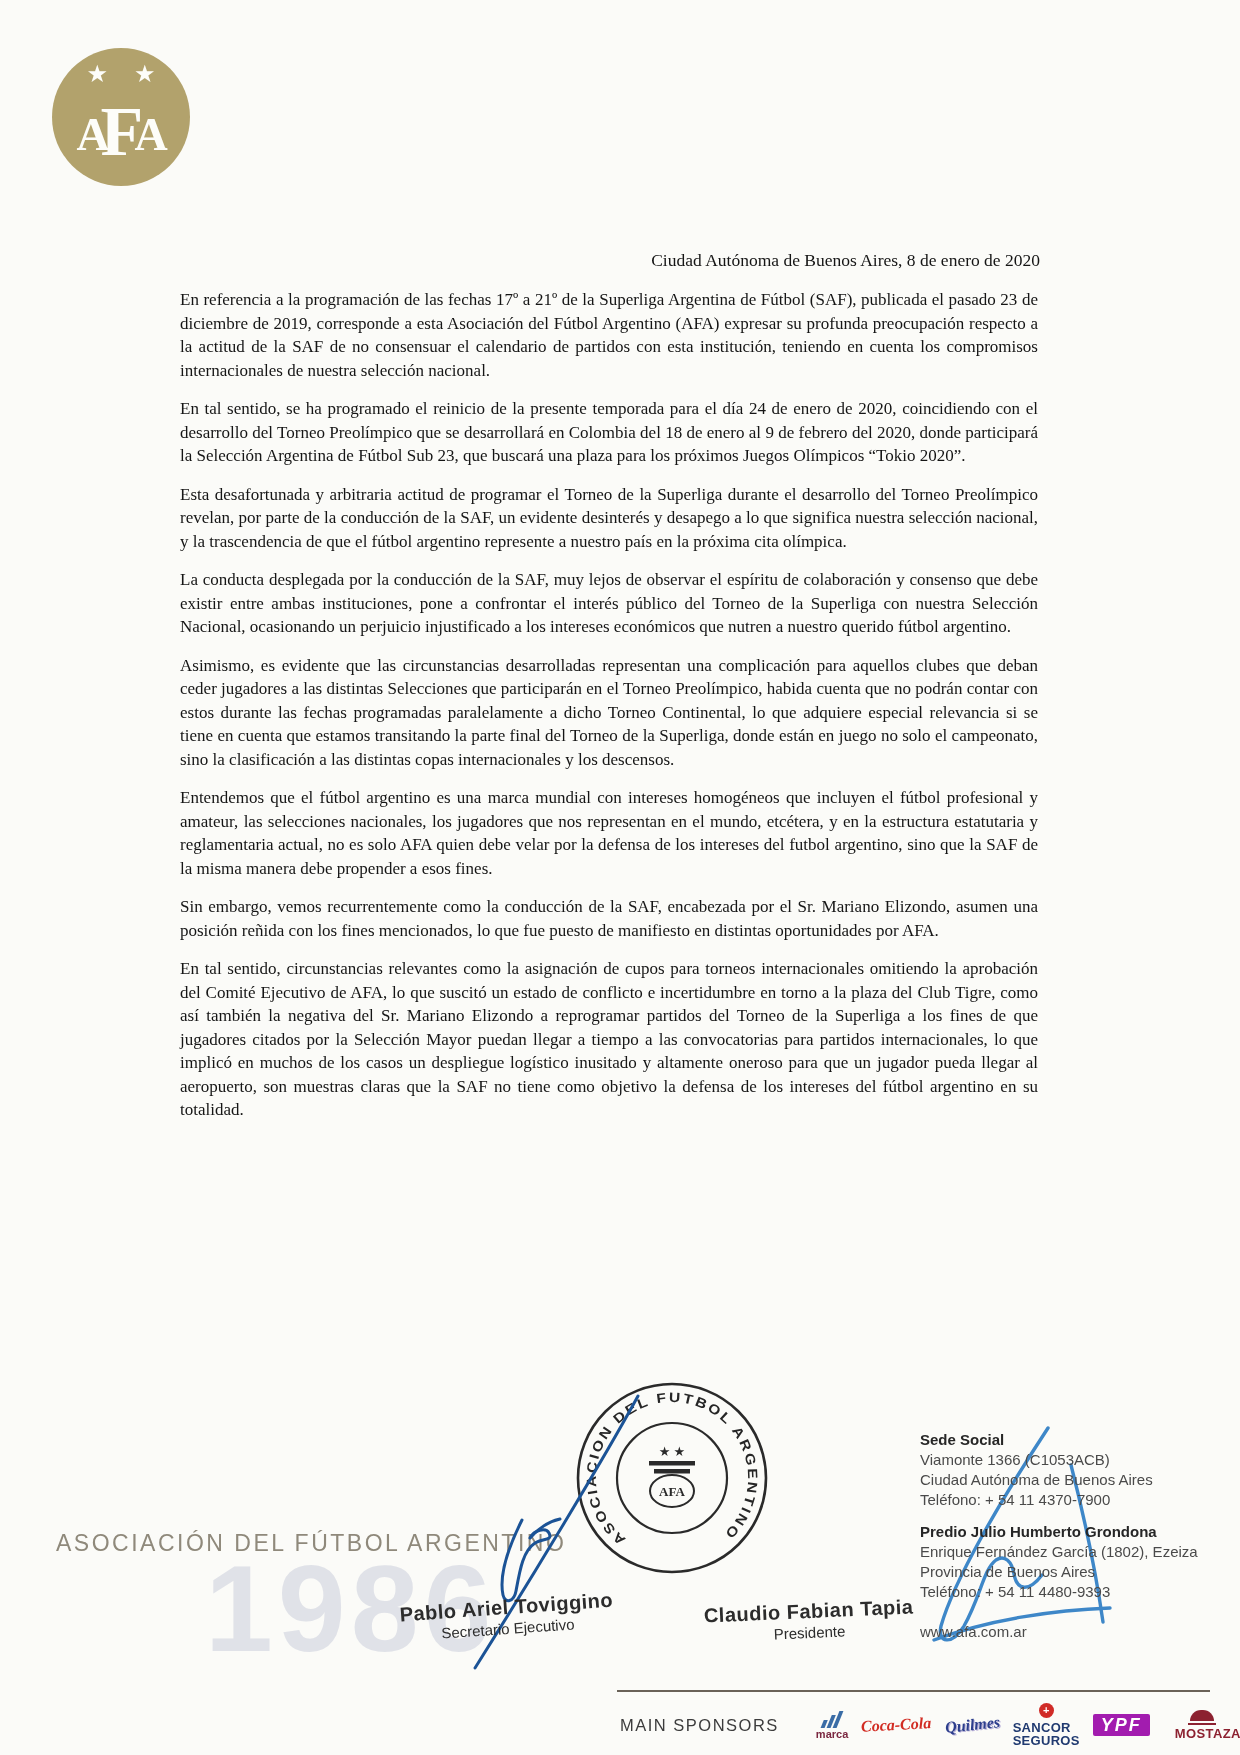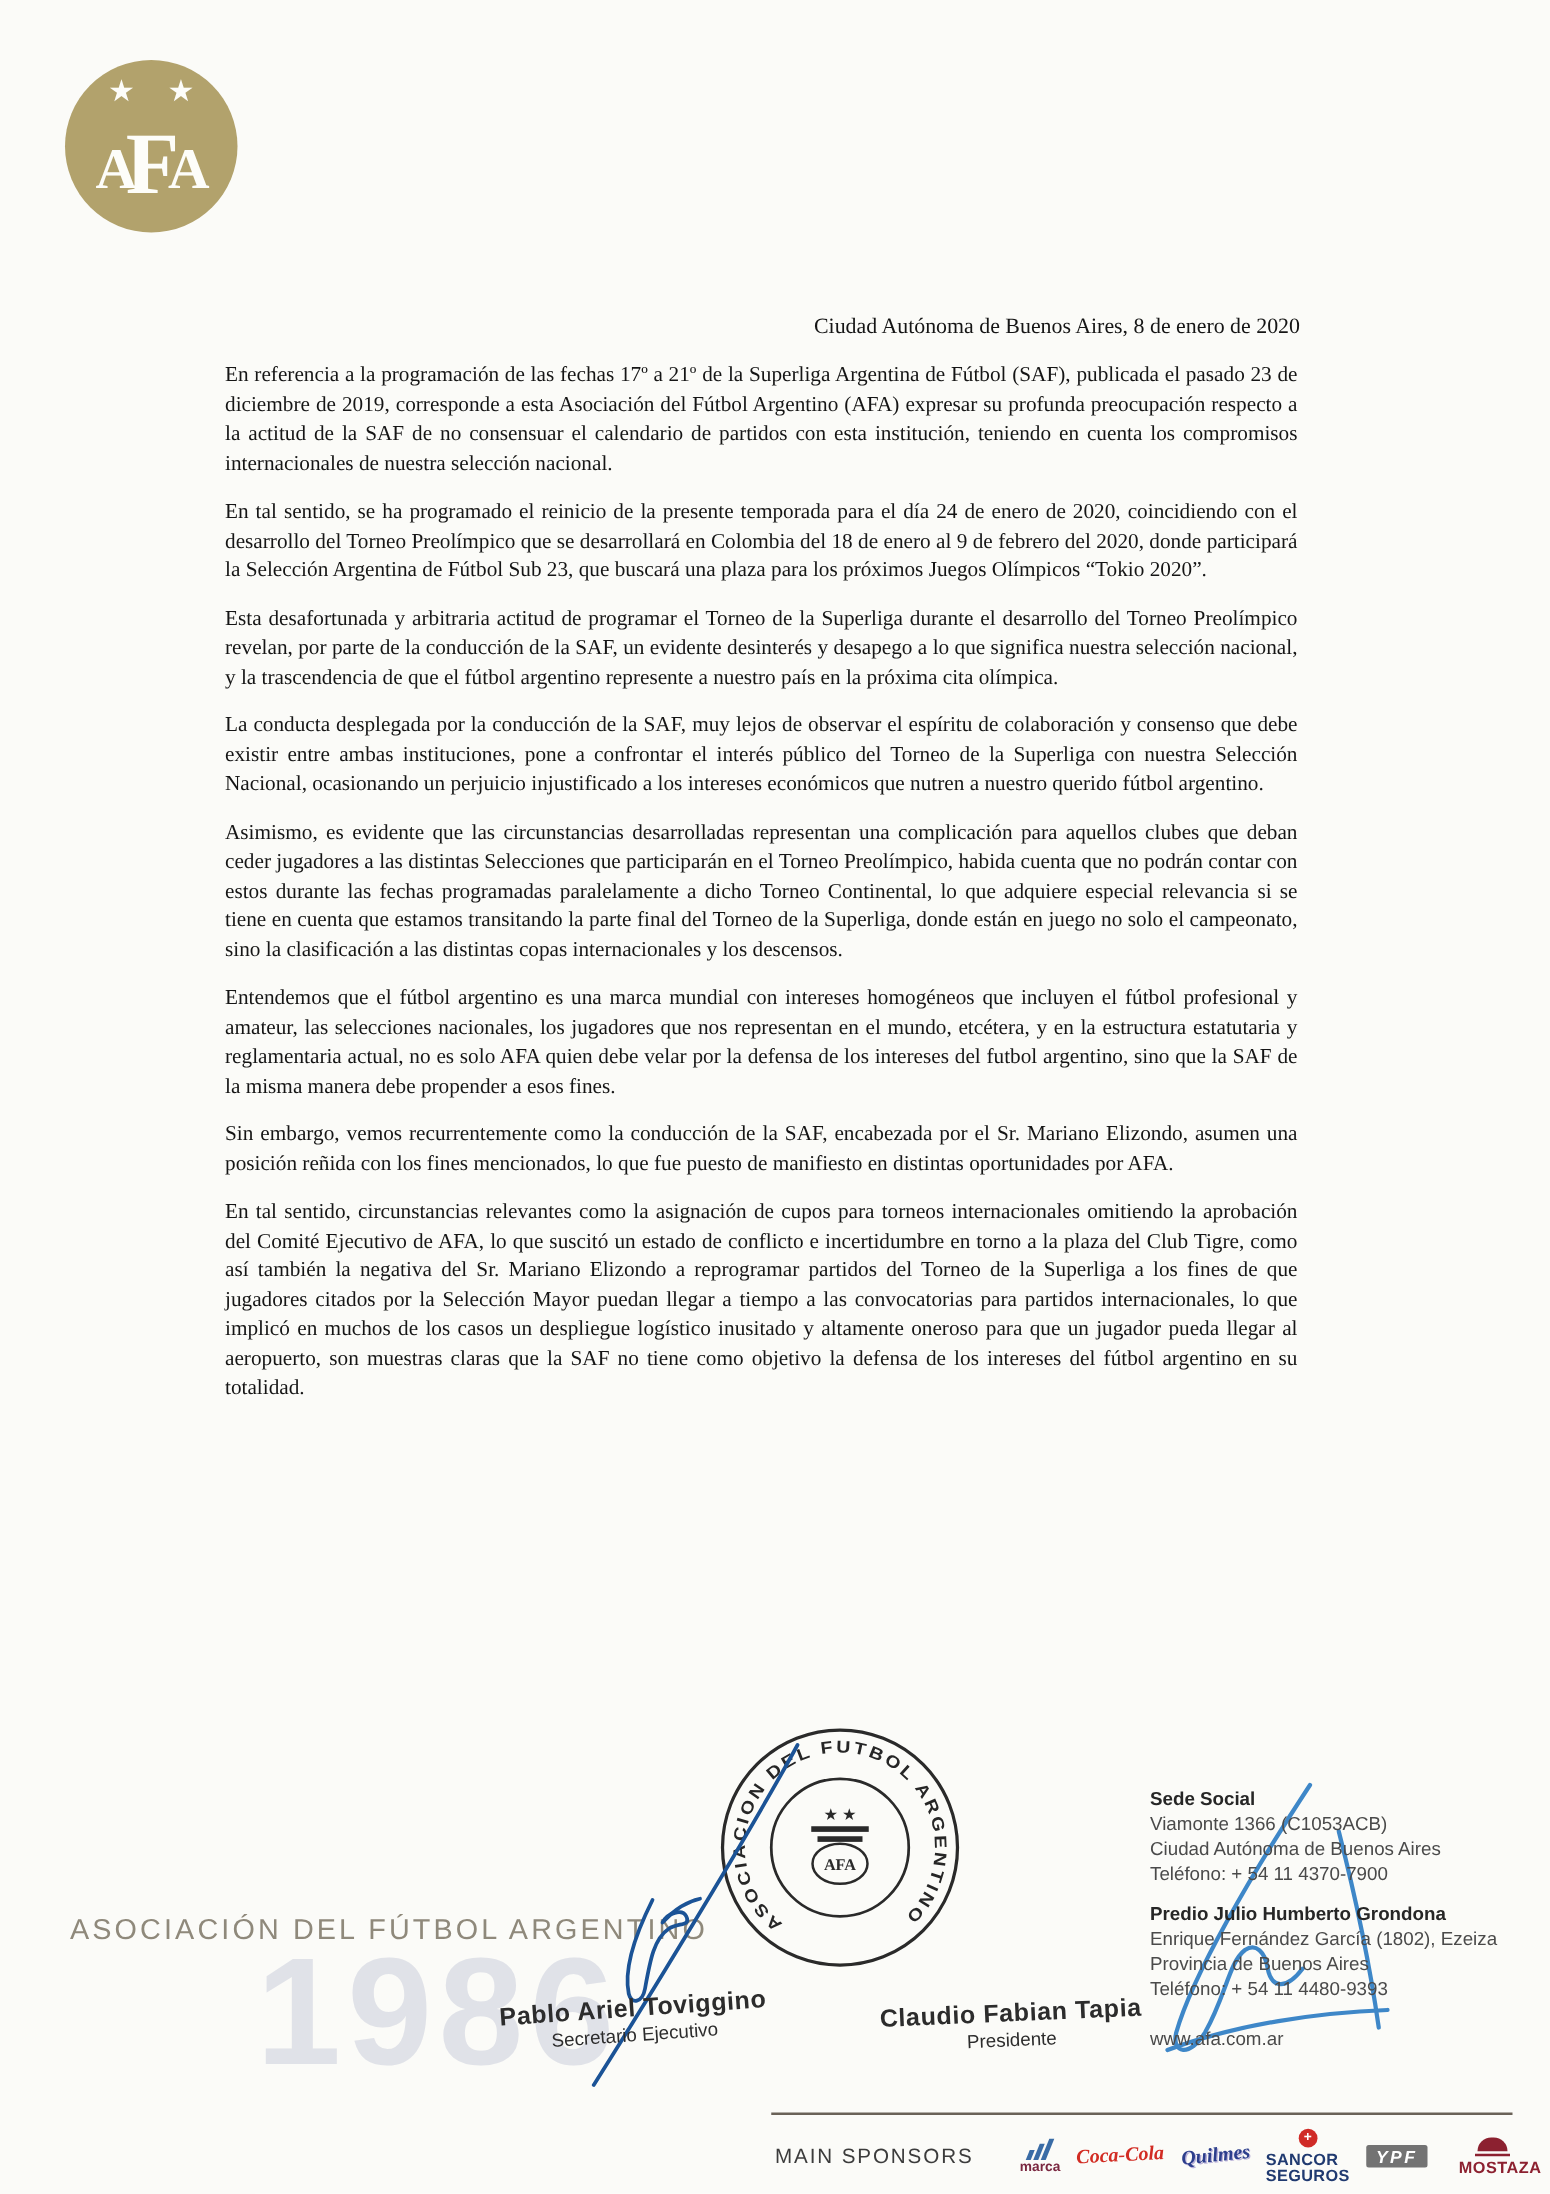--- a/index.html
+++ b/index.html
@@ -78,21 +78,21 @@
   .adidas-bars i{display:block;width:4px;background:#3a6ca6;}
   .adidas-bars i:nth-child(1){height:8px;}
   .adidas-bars i:nth-child(2){height:13px;}
   .adidas-bars i:nth-child(3){height:17px;}
   .adidas-txt{font-size:11px;font-weight:bold;color:#7a2740;margin-top:1px;}
   .coke{font-family:"Liberation Serif",serif;font-style:italic;font-weight:bold;font-size:16px;color:#d22c23;transform:rotate(-3deg);white-space:nowrap;}
   .quilmes{font-family:"Liberation Serif",serif;font-style:italic;font-weight:bold;font-size:16px;color:#2c3e8c;transform:rotate(-6deg);text-shadow:1px 1px 0 #b8b0d8;}
   .sancor{display:flex;align-items:center;gap:3px;}
   .sancor .plus{width:15px;height:15px;border-radius:50%;background:#d02b27;color:#fff;font-size:11px;font-weight:bold;display:flex;align-items:center;justify-content:center;}
   .sancor .txt{display:flex;flex-direction:column;font-size:13px;font-weight:bold;color:#203a70;letter-spacing:.3px;}
-  .ypf{background:#737373;color:#fff;font-style:italic;font-weight:bold;font-size:14px;letter-spacing:2px;padding:2px 8px;border-radius:2px;}
+  .ypf{background:#a21caf;color:#fff;font-style:italic;font-weight:bold;font-size:18px;letter-spacing:2px;padding:2px 8px;border-radius:2px;}
   .mostaza .burger{width:24px;height:11px;border-radius:12px 12px 0 0;background:#8c2130;}
   .mostaza .line{width:28px;height:2.5px;background:#8c2130;margin-top:2px;}
   .mostaza .txt{font-size:13px;font-weight:bold;color:#8c2130;margin-top:2px;letter-spacing:.4px;margin-left:12px;}
   .fango{position:relative;}
   .fango .rays{position:absolute;top:-9px;right:2px;color:#e2a43b;font-size:11px;}
   .fango .txt{font-size:17px;font-weight:800;color:#d7282f;letter-spacing:.2px;margin-top:28px;}
   .nissan{font-size:15px;font-weight:bold;color:#7c2231;letter-spacing:1px;}
 </style>
 </head>
 <body>

